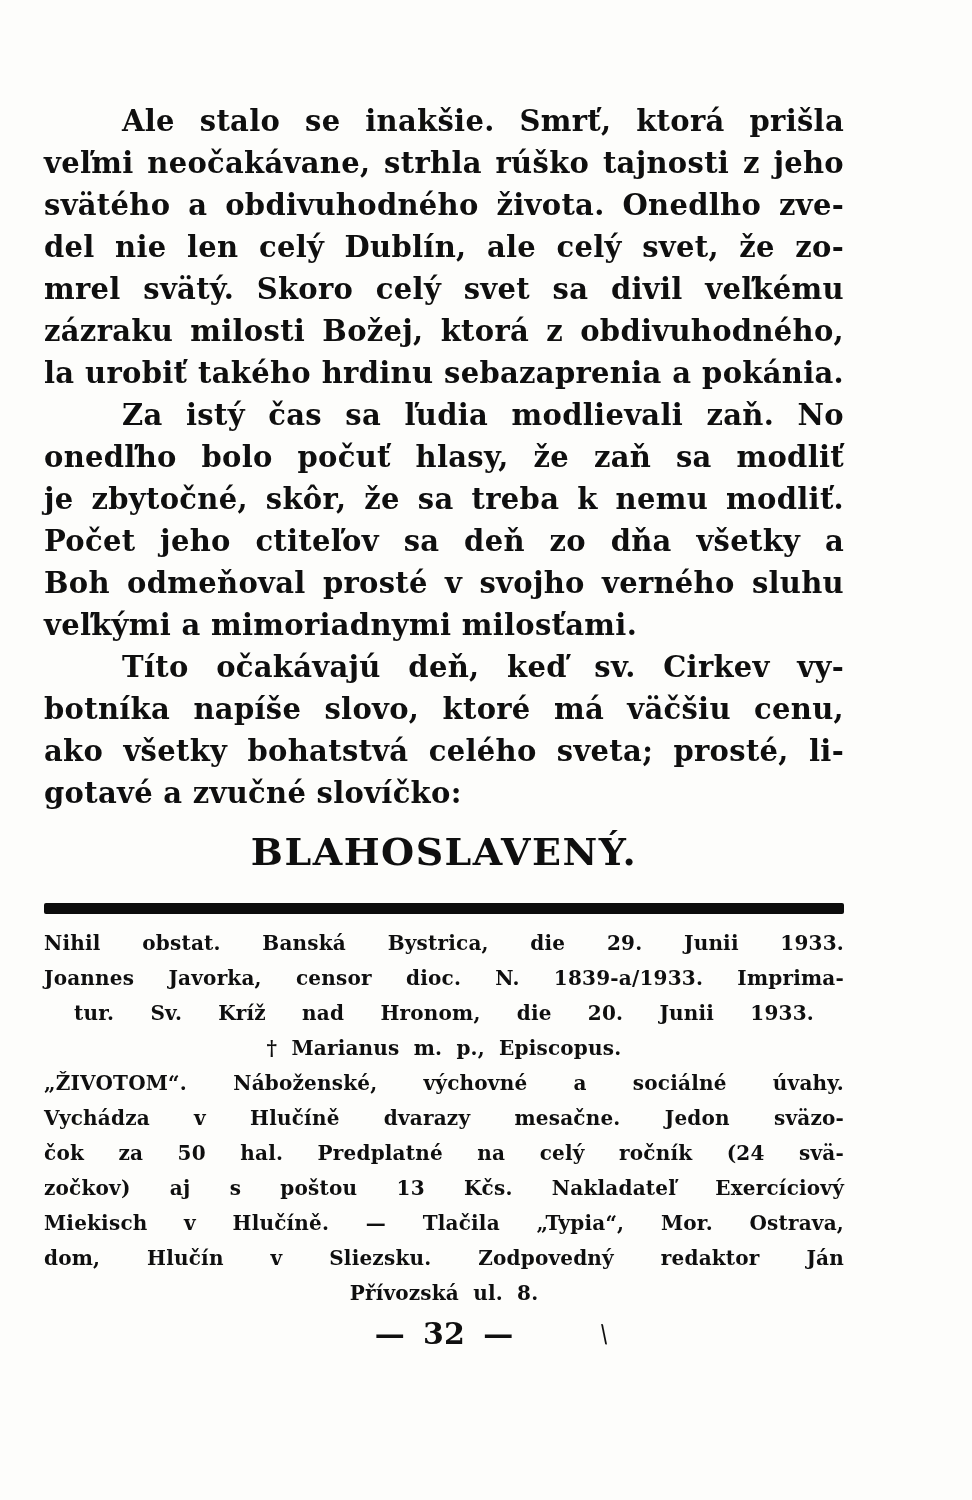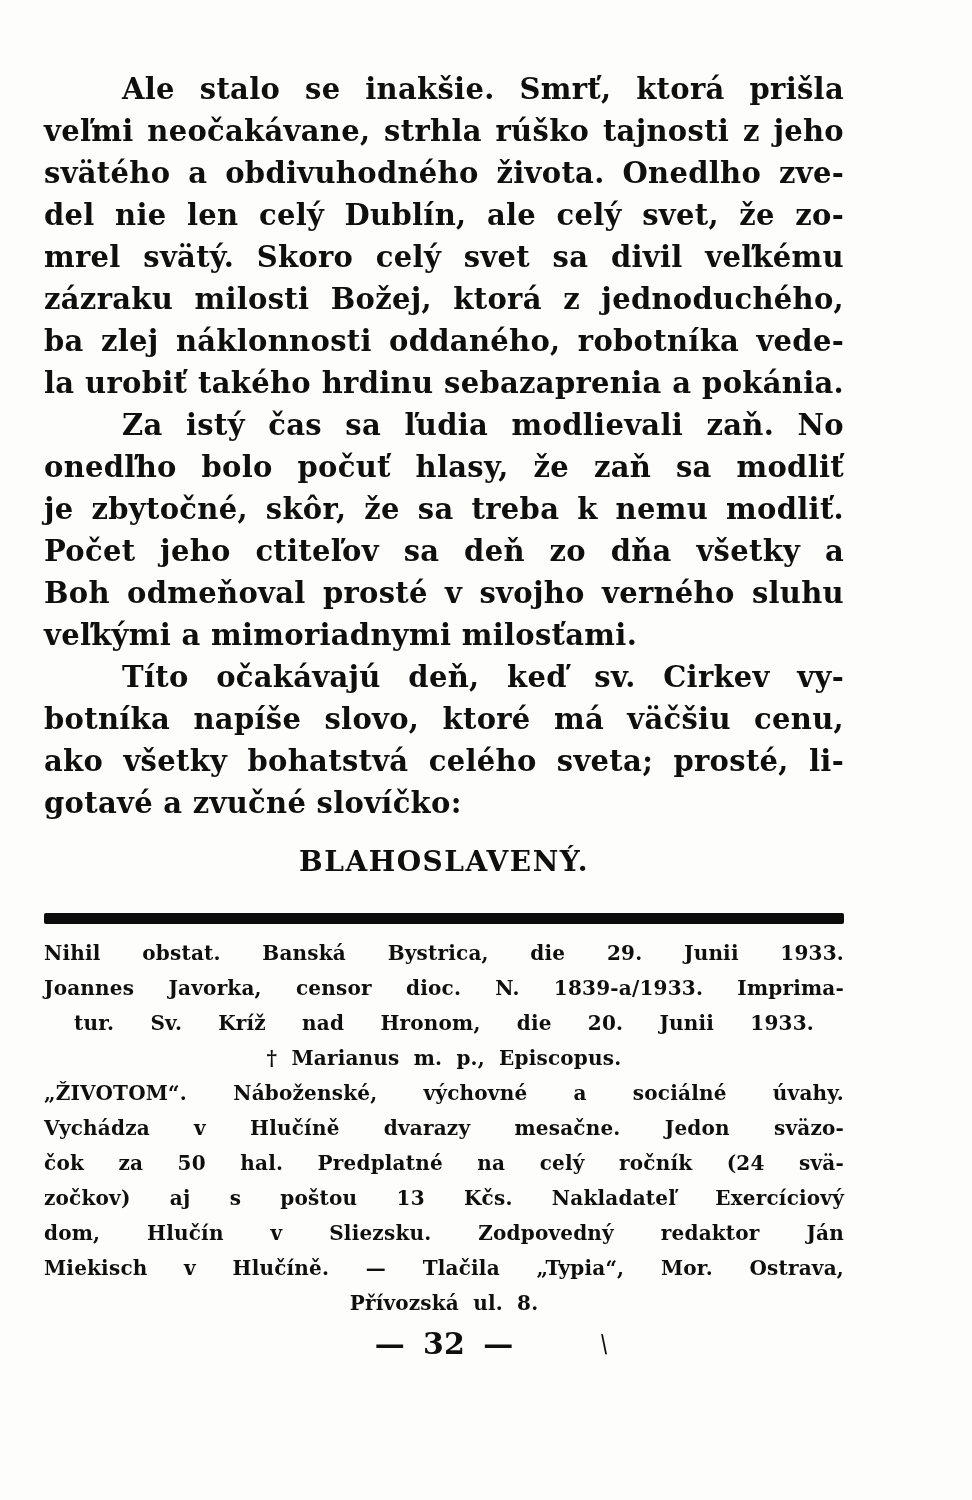--- a/index.html
+++ b/index.html
@@ -13,37 +13,37 @@
     color: #0f0f0f;
     font-family: "DejaVu Serif", "Liberation Serif", serif;
     font-weight: 700;
     overflow: hidden;
   }
   .page {
     width: 886px;
     height: 1500px;
     position: relative;
     box-sizing: border-box;
-    padding: 68px 42px 0 44px;
+    padding: 100px 42px 0 44px;
   }
   
   .bline {
     font-size: 29px;
     line-height: 42px;
     letter-spacing: 0.3px;
     text-align: justify;
     text-align-last: justify;
     white-space: nowrap; 
   }
   .bline, .iline { text-rendering: optimizeLegibility; }
   .indent { text-indent: 78px; }
   .endline { text-align-last: left; }
   .heading {
     margin-top: 14px;
-    font-size: 28px;
+    font-size: 38px;
     line-height: 48px;
     letter-spacing: 1.5px;
     text-align: center;
   }
   .rule {
     height: 11px;
     background: #0c0c0c;
     margin-top: 27px;
     border-radius: 2px;
   }
@@ -84,22 +84,21 @@
 <body>
 
 <div class="page">
 
   <div>
     <div class="bline indent">Ale stalo se inakšie. Smrť, ktorá prišla</div>
     <div class="bline">veľmi neočakávane, strhla rúško tajnosti z jeho</div>
     <div class="bline">svätého a obdivuhodného života. Onedlho zve-</div>
     <div class="bline">del nie len celý Dublín, ale celý svet, že zo-</div>
     <div class="bline">mrel svätý. Skoro celý svet sa divil veľkému</div>
-    <div class="bline">zázraku milosti Božej, ktorá z jednoduchého,</div>
-    <div class="bline">ba zlej náklonnosti oddaného, robotníka vede-</div>
+    <div class="bline">zázraku milosti Božej, ktorá z obdivuhodného,</div>
     <div class="bline">la urobiť takého hrdinu sebazaprenia a pokánia.</div>
   </div>
 
   <div>
     <div class="bline indent">Za istý čas sa ľudia modlievali zaň. No</div>
     <div class="bline">onedľho bolo počuť hlasy, že zaň sa modliť</div>
     <div class="bline">je zbytočné, skôr, že sa treba k nemu modliť.</div>
     <div class="bline">Počet jeho ctiteľov sa deň zo dňa všetky a</div>
     <div class="bline">Boh odmeňoval prosté v svojho verného sluhu</div>
     <div class="bline endline">veľkými a mimoriadnymi milosťami.</div>
@@ -121,22 +120,22 @@
     <div class="iline">Joannes Javorka, censor dioc. N. 1839-a/1933. Imprima-</div>
     <div class="iline inset">tur. Sv. Kríž nad Hronom, die 20. Junii 1933.</div>
     <div class="iline centered">† Marianus m. p., Episcopus.</div>
   </div>
 
   <div class="publisher">
     <div class="iline">„ŽIVOTOM“. Náboženské, výchovné a sociálné úvahy.</div>
     <div class="iline">Vychádza v Hlučíně dvarazy mesačne. Jedon sväzo-</div>
     <div class="iline">čok za 50 hal. Predplatné na celý ročník (24 svä-</div>
     <div class="iline">zočkov) aj s poštou 13 Kčs. Nakladateľ Exercíciový</div>
+    <div class="iline">Miekisch v Hlučíně. — Tlačila „Typia“, Mor. Ostrava,</div>
     <div class="iline">dom, Hlučín v Sliezsku. Zodpovedný redaktor Ján</div>
-    <div class="iline">Miekisch v Hlučíně. — Tlačila „Typia“, Mor. Ostrava,</div>
     <div class="iline centered">Přívozská ul. 8.</div>
   </div>
 
   <div class="footer">
     <span>— 32 —</span>
     <span class="stray-mark">\</span>
   </div>
 
 </div>
 

